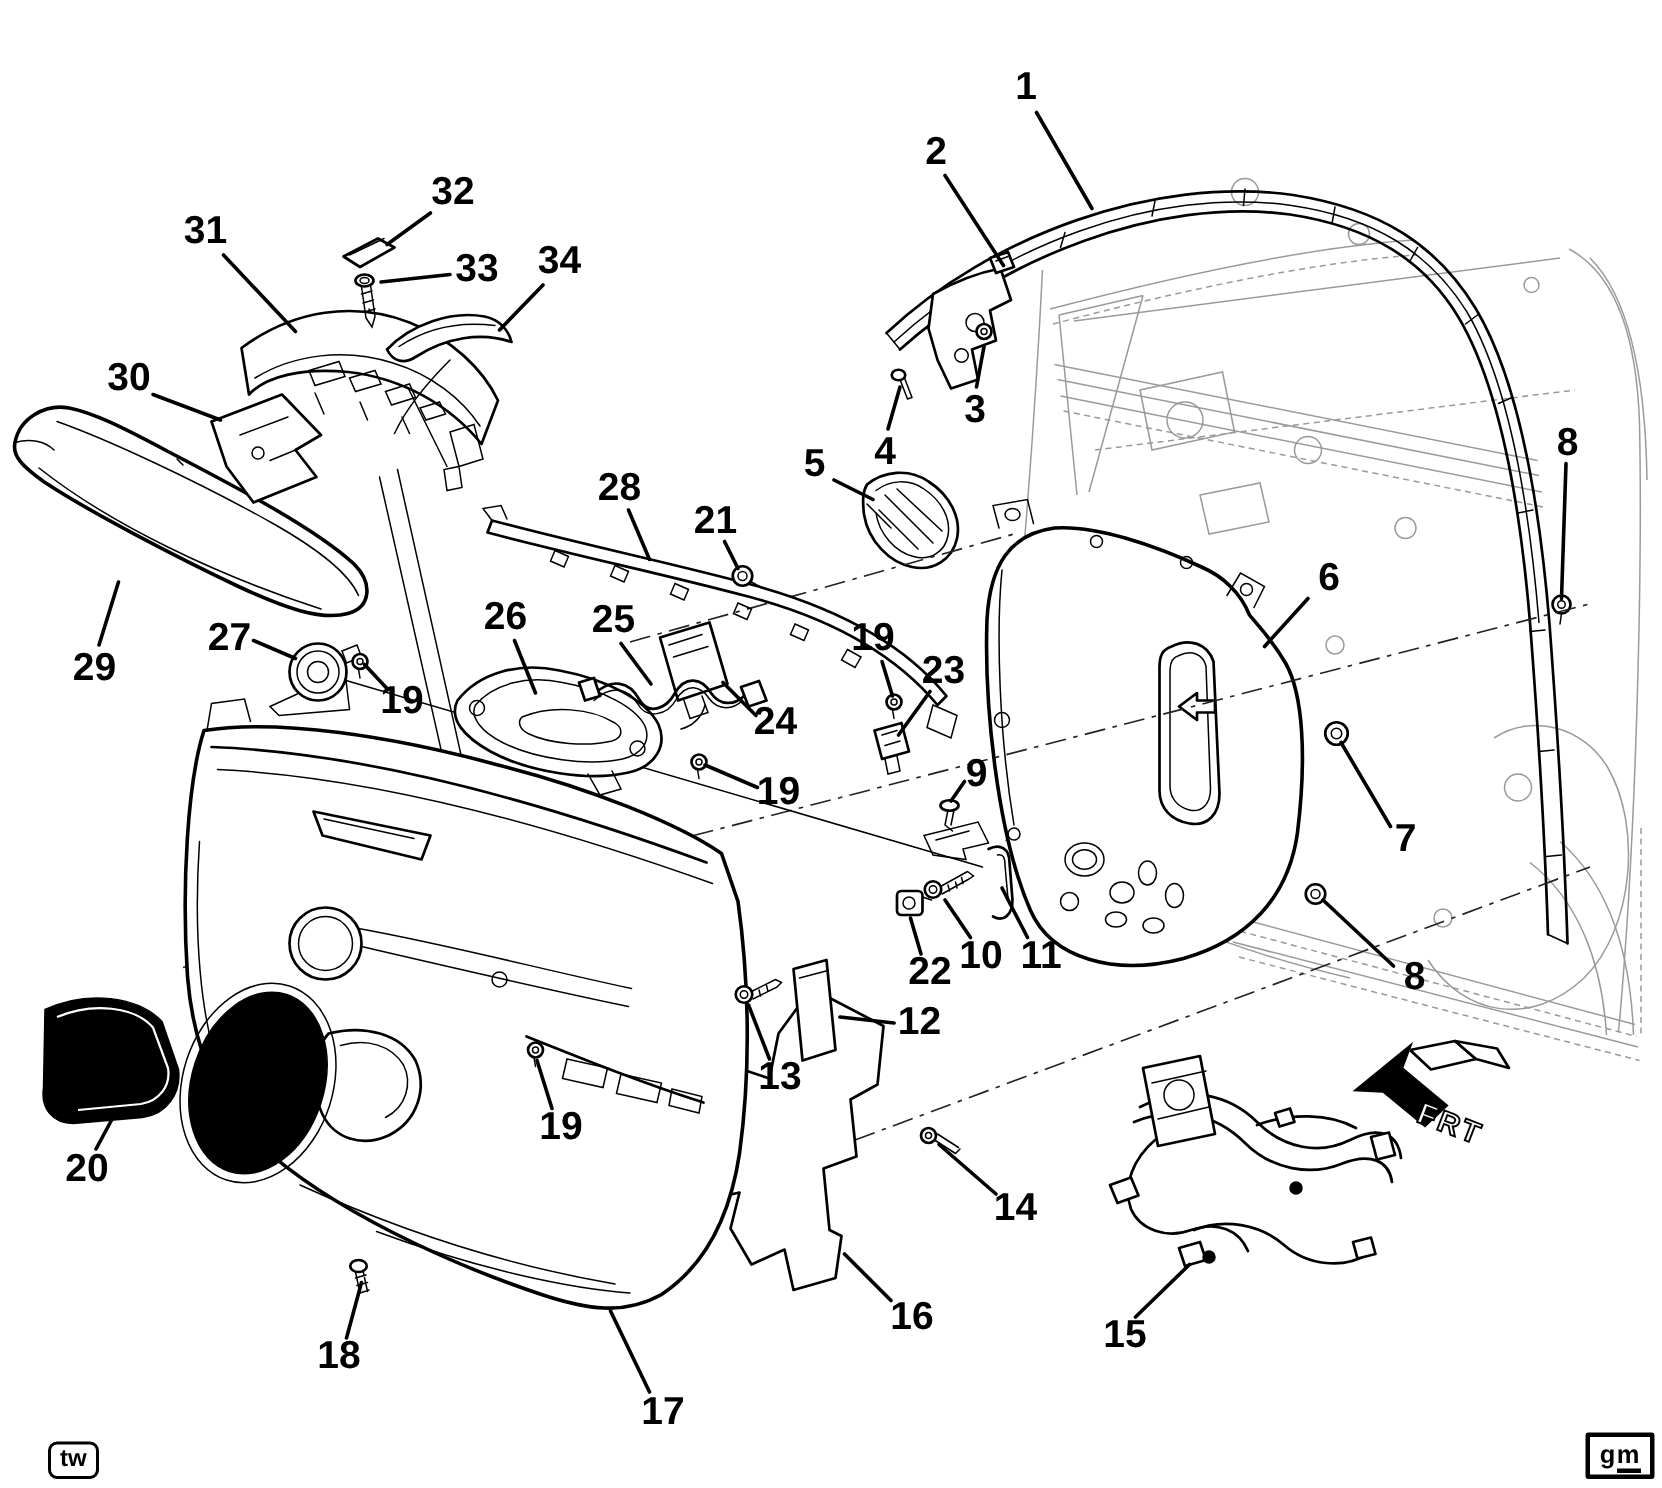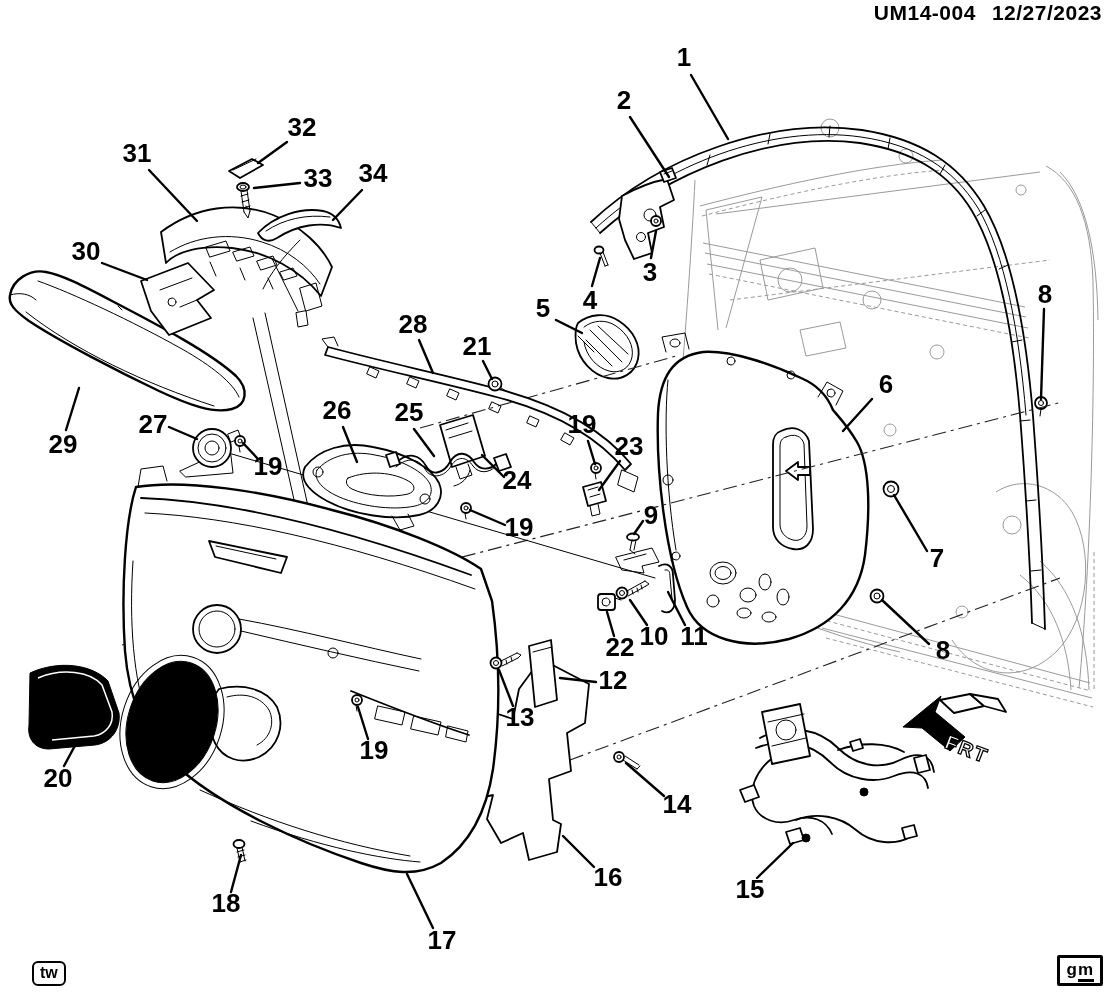--- a/index.html
+++ b/index.html
@@ -26,24 +26,20 @@
   .dashdot{stroke:#222;fill:none;stroke-width:1.1;stroke-dasharray:14 5 3 5;}
   .leader{stroke:var(--ink);stroke-width:2.4;stroke-linecap:round;}
   .callout-num{font:bold 26px "Liberation Sans",sans-serif;fill:var(--ink);text-anchor:middle;}
   .frt-text{font:bold 20px "Liberation Sans",sans-serif;fill:#fff;stroke:#000;stroke-width:1.3;letter-spacing:2px;}
 </style>
 </head>
 <body>
 
 <div class="sheet">
 
-  <div class="hdr">
-    <span>UM14-004</span>
-    <span>12/27/2023</span>
-  </div>
 
   <svg class="diagram" id="diagram" width="1108" height="992" viewBox="0 0 1108 992">
 
     <g>
       <path class="sketch" d="M695,180 C692,240 686,330 678,420"></path>
       <path class="sketch" d="M706,210 L762,197 M718,330 L706,210 M762,197 L726,328"></path>
       <path class="sketch" d="M700,206 C780,185 870,165 942,160"></path>
       <path class="sketchd" d="M702,216 C782,195 872,175 944,170"></path>
       <path class="sketch" d="M716,214 L1040,172"></path>
       <path class="sketchd" d="M730,300 L1050,260"></path>

